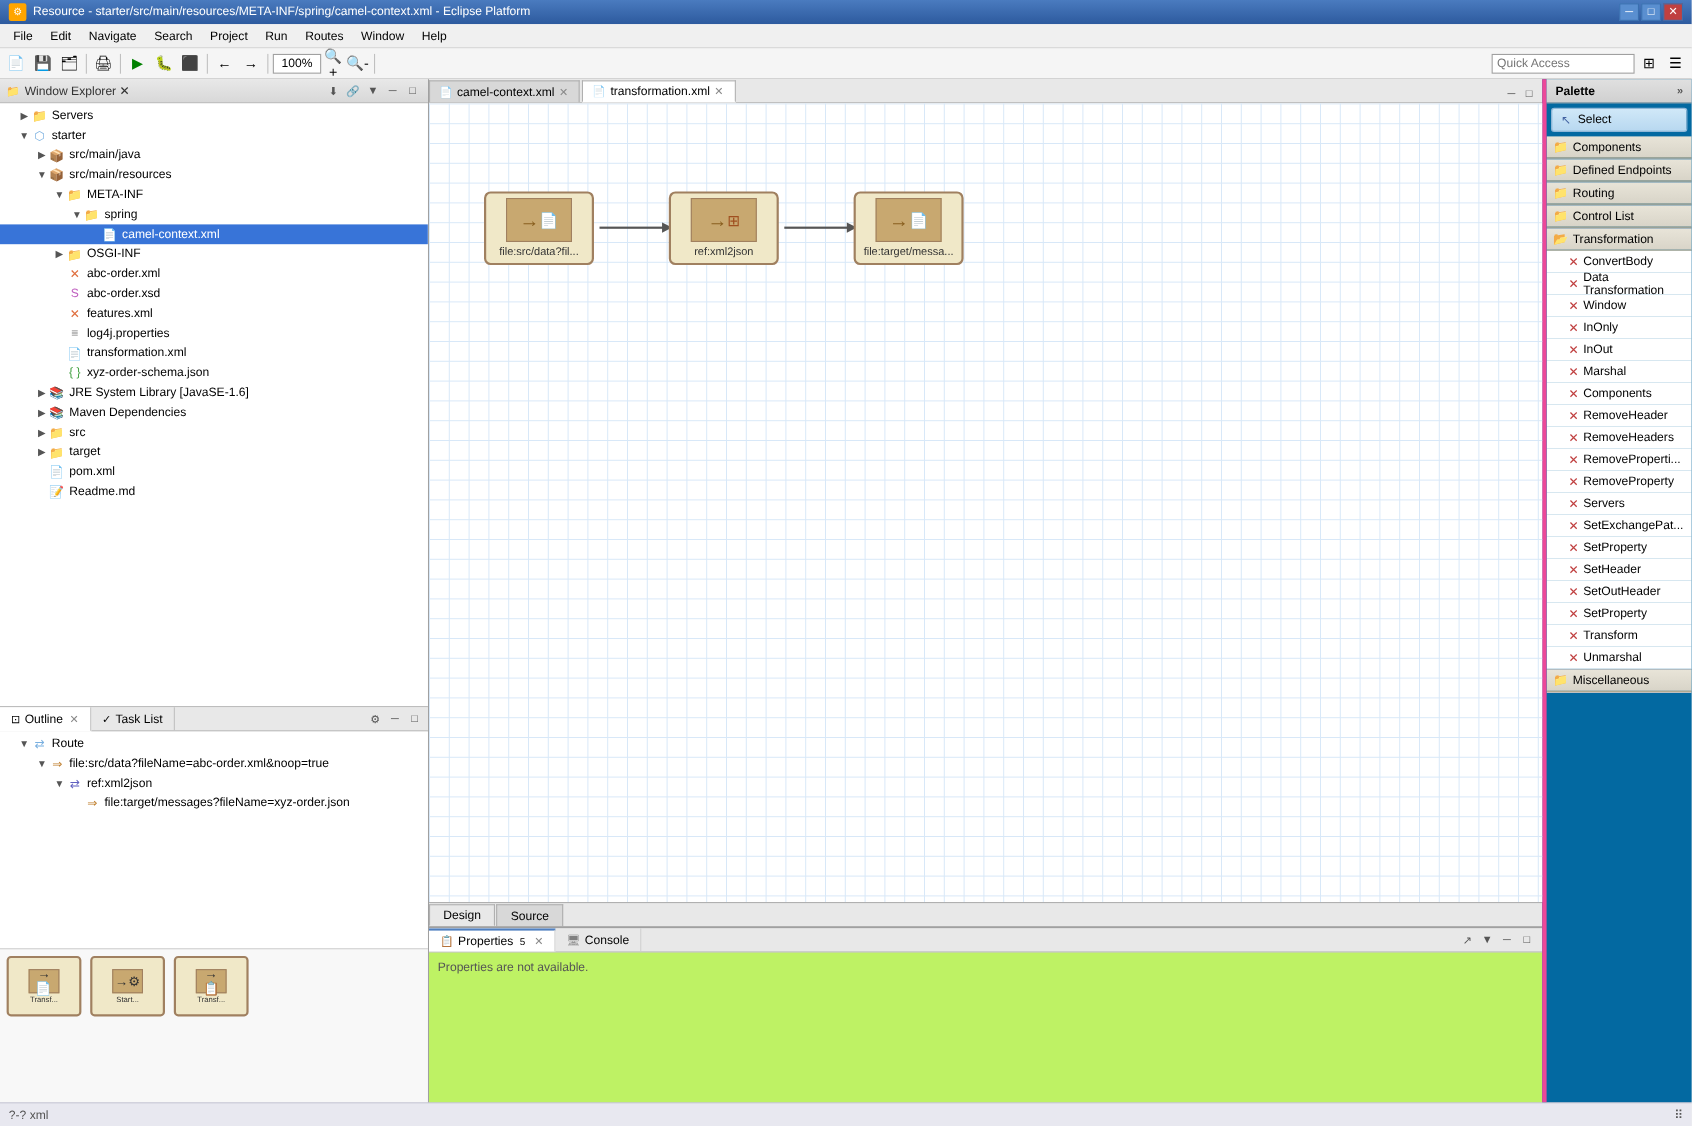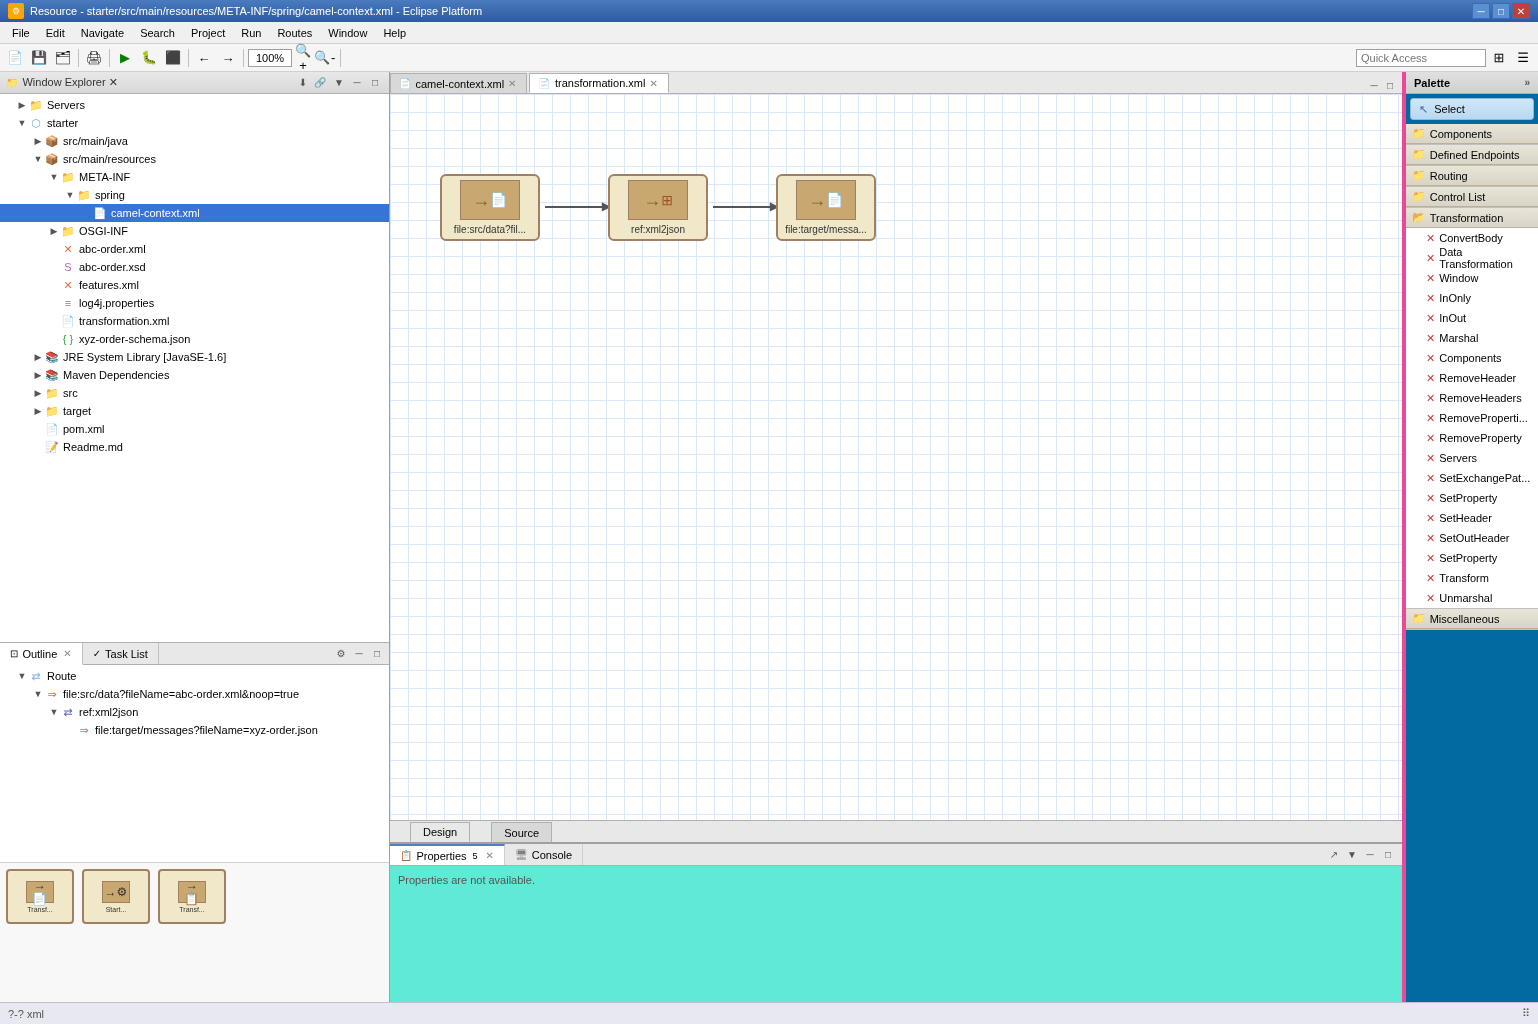--- a/index.html
+++ b/index.html
@@ -263,21 +263,20 @@
       padding: 2px 12px;
       font-size: 11px;
       cursor: pointer;
       background: #d8d8d8;
       border: 1px solid #b0b0b0;
       border-bottom: none;
       margin-right: 1px;
       height: 20px;
       display: flex;
       align-items: center;
-      margin-left: 20px;
     }
     .design-tab.active { background: #e8e8e8; border-bottom: 1px solid #e8e8e8; }
 
     
     .right-panel {
       width: 136px;
       border-left: 4px solid #ec4899;
       display: flex;
       flex-direction: column;
       background: #0369a1;
@@ -356,21 +355,21 @@
       height: 100%;
       border-right: 1px solid #d0d0d0;
     }
     .bottom-tab.active {
       background: white;
       border-top: 2px solid #5080c0;
     }
     .bottom-tab-icon { font-size: 10px; color: #808080; }
     .bottom-content {
       flex: 1;
-      background: #5eead4;
+      background: #bef264;
       padding: 8px;
       font-size: 11px;
       color: #555;
     }
     .bottom-header-btns { margin-left: auto; display: flex; gap: 2px; padding-right: 6px; align-items: center; }
 
     
     .status-bar {
       height: 22px;
       background: #e8e8f0;

